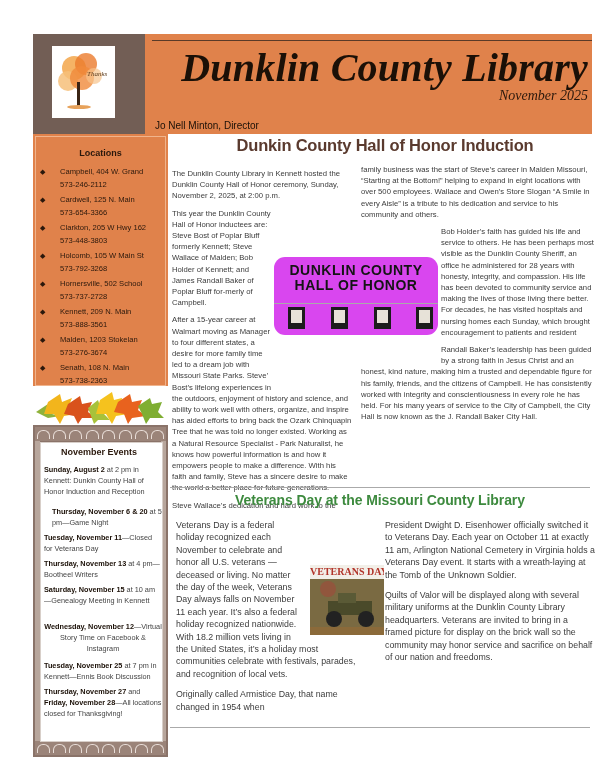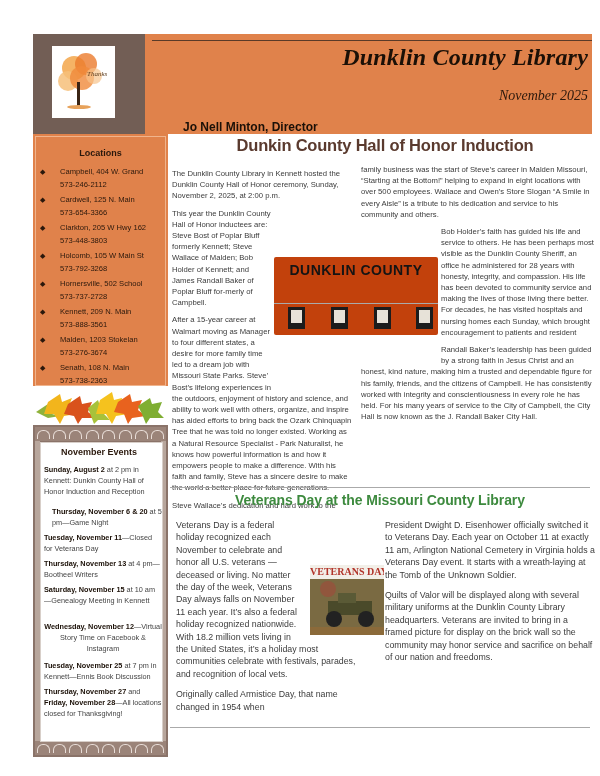--- a/index.html
+++ b/index.html
@@ -4,23 +4,23 @@
 <style>
   html, body { margin:0; padding:0; background:#fff; }
   body { width:600px; height:776px; position:relative; overflow:hidden; font-family:"Liberation Sans", sans-serif; color:#333; }
   .abs { position:absolute; }
 
   
   .hdr-brown { left:33px; top:34px; width:112px; height:100px; background:#725e55; }
   .hdr-orange { left:145px; top:34px; width:447px; height:100px; background:#e0824b; }
   .hdr-rule { left:152px; top:40px; width:440px; height:1px; background:#5a3a28; }
   .logo-box { left:52px; top:46px; width:63px; height:72px; background:#fff; }
-  .title { left:156px; top:44px; width:432px; font-family:"Liberation Serif", serif; font-style:italic; font-weight:bold; font-size:24px; color:#1b1007; text-align:right; white-space:nowrap; letter-spacing:0.2px; }
+  .title { left:156px; top:44px; width:432px; font-family:"Liberation Serif", serif; font-style:italic; font-weight:bold; font-size:40px; color:#1b1007; text-align:right; white-space:nowrap; letter-spacing:0.2px; }
   .subtitle { right:12px; top:88px; font-family:"Liberation Serif", serif; font-style:italic; font-size:14px; color:#2a180c; }
-  .director { left:155px; top:120px; font-size:12px; font-weight:bold; color:#1b1007;margin-left:28px; }
+  .director { left:155px; top:120px; font-size:10px; font-weight:normal; color:#1b1007; }
 
   
   .loc-panel { left:33px; top:134px; width:135px; height:252px; background:#e0824b; }
   .loc-panel-inner { left:35px; top:136px; width:129px; height:248px; border:1px solid #f0b48d; }
   .loc-title { left:33px; top:148px; width:135px; text-align:center; font-size:9px; font-weight:bold; color:#2a180c; }
   .loc-item { left:38px; width:128px; font-size:7.6px; line-height:13px; color:#2a180c; }
   .loc-item .bullet { position:absolute; left:2px; top:0; font-size:7px; }
   .loc-item .txt { position:absolute; left:22px; top:0; white-space:nowrap; }
 
   
@@ -39,21 +39,21 @@
   .scallop { display:flex; justify-content:space-around; align-items:center; height:100%; }
   .scallop span { width:11px; height:8px; border:1.5px solid #e8ddd7; border-bottom:none; border-radius:6px 6px 0 0; }
 
   
   .sec-title { font-family:"Liberation Sans", sans-serif; font-weight:bold; white-space:nowrap; }
   .h1 { left:170px; top:136px; width:430px; text-align:center; font-size:16.5px; color:#5a3a2e; letter-spacing:-0.2px; }
   .col { font-size:7.7px; line-height:11.2px; color:#3b3b3b; }
   .col p { margin:0 0 6px 0; }
   .c1 { left:172px; top:168px; width:180px; }
   .c2 { left:361px; top:164px; width:235px; }
-  .hoh-photo { left:274px; top:257px; width:164px; height:78px; background:#c2410c; border-radius:2px; }
+  .hoh-photo { left:274px; top:257px; width:164px; height:78px; background:#d946ef; border-radius:11px; }
   .hoh-text { left:0; top:6px; width:164px; text-align:center; font-weight:bold; font-size:14px; line-height:15px; color:#141414; letter-spacing:0.5px; }
   .hoh-frame { width:17px; height:22px; background:#1c1c1c; top:50px; }
   .hoh-frame i { position:absolute; left:3px; top:3px; width:11px; height:13px; background:#e7e2d8; }
   .hoh-line { left:0; top:46px; width:164px; height:1px; background:#aaa; }
 
   .divider1 { left:170px; top:487px; width:420px; height:1px; background:#aaa; }
   .h2 { left:170px; top:492px; width:420px; text-align:center; font-size:14px; color:#3d8a3e; letter-spacing:-0.1px; }
   .c3 { left:176px; top:519px; width:182px; font-size:8.8px; line-height:12.4px; }
   .c4 { left:361px; top:519px; width:236px; font-size:8.8px; line-height:12.4px; }
   .vet-img { left:310px; top:565px; width:74px; height:70px; background:#6a5a3a; }
@@ -179,21 +179,21 @@
   <p>Steve Wallace’s dedication and hard work to the</p>
 </div>
 
 <div class="abs col c2">
   <p>family business was the start of Steve’s career in Malden Missouri, “Starting at the Bottom!” helping to expand in eight locations with over 500 employees. Wallace and Owen’s Store Slogan “A Smile in every Aisle” is a tribute to his dedication and service to his community and others.</p>
   <p><span style="float:left;width:80px;height:118px;margin-top:12px;"></span><span>Bob Holder’s faith has guided his life and service to others. He has been perhaps most visible as the Dunklin County Sheriff, an office he administered for 28 years with honesty, integrity, and compassion. His life has been devoted to community service and making the lives of those living there better. For decades, he has visited hospitals and nursing homes each Sunday, which brought encouragement to  patients and resident</span></p>
   <p>Randall Baker’s leadership has been guided by a strong faith in Jesus Christ and an honest, kind nature, making him a trusted and dependable figure for his family, friends, and the citizens of Campbell. He has consistently worked with integrity and conscientiousness in every role he has held. For his many years of service to the City of Campbell, the City Hall is now known as the J. Randall Baker City Hall.</p>
 </div>
 
 <div class="abs hoh-photo">
-  <div class="abs hoh-text"><span>DUNKLIN COUNTY</span><br></div>
+  <div class="abs hoh-text"><span>DUNKLIN COUNTY</span><br><span>HALL OF HONOR</span></div>
   <div class="abs hoh-line"></div>
   <div class="abs hoh-frame" style="left:14px;">
       <i></i>
     </div>
   <div class="abs hoh-frame" style="left:57px;">
       <i></i>
     </div>
   <div class="abs hoh-frame" style="left:100px;">
       <i></i>
     </div>

